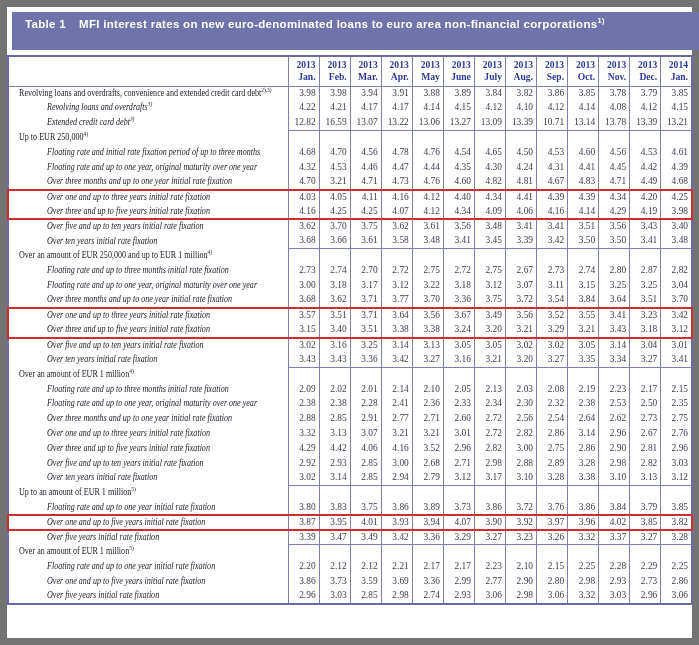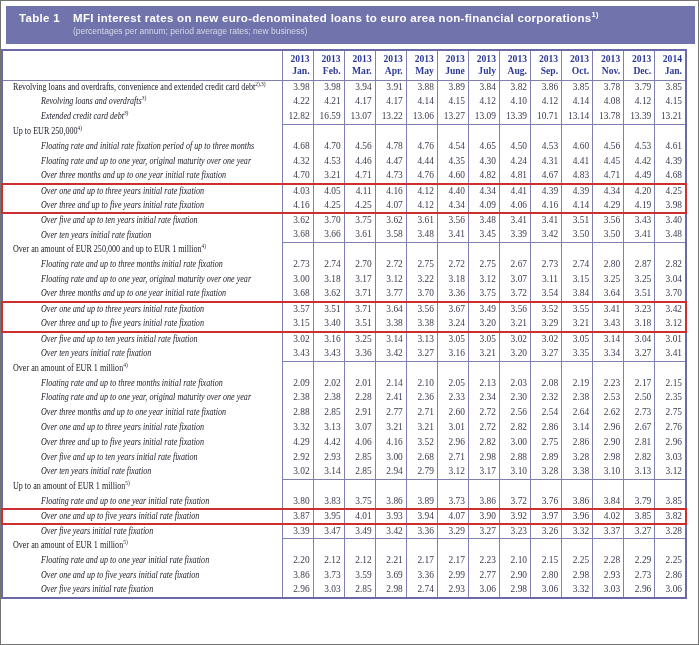--- a/index.html
+++ b/index.html
@@ -1,18 +1,18 @@
 <!DOCTYPE html>
 <html><head>
 <meta charset="utf-8">
 <style>
   * { margin:0; padding:0; box-sizing:border-box; }
   html,body { width:699px; height:645px; }
   body { background:#ffffff; font-family:"Liberation Serif", serif; position:relative; overflow:hidden; }
-  .page { position:absolute; inset:0; background:#ffffff; border:1px solid #737373; }
+  .page { position:absolute; inset:0; background:#ffffff; border:7px solid #737373; }
 
   
   .title-bar { position:absolute; left:5px; top:5px; width:689px; height:38px;
                background:#7173ac; padding:6px 8px 0 13px; }
   .title-line { font-family:"Liberation Sans", sans-serif; font-weight:bold;
                 font-size:11.5px; color:#ffffff; letter-spacing:0.3px; white-space:nowrap; }
   .table-num { display:inline-block; min-width:46px; margin-right:8px; }
   .title-sup { font-size:7.5px; vertical-align:super; }
   .subtitle { font-family:"Liberation Sans", sans-serif; font-size:8.5px;
               color:#d6d7e9; margin-left:54px; margin-top:2px; }
@@ -51,21 +51,20 @@
 </style>
 </head>
 <body>
 
 <div class="page">
 
   <div class="title-bar">
     <div class="title-line">
       <span class="table-num">Table 1</span><span>MFI interest rates on new euro-denominated loans to euro area non-financial corporations</span><sup class="title-sup">1)</sup>
     </div>
-    <div class="subtitle">(percentages per annum; period average rates; new business)</div>
   </div>
 
   <table class="rates">
       <colgroup>
         <col style="width: 280px;">
         <col>
         <col>
         <col>
         <col>
         <col>

